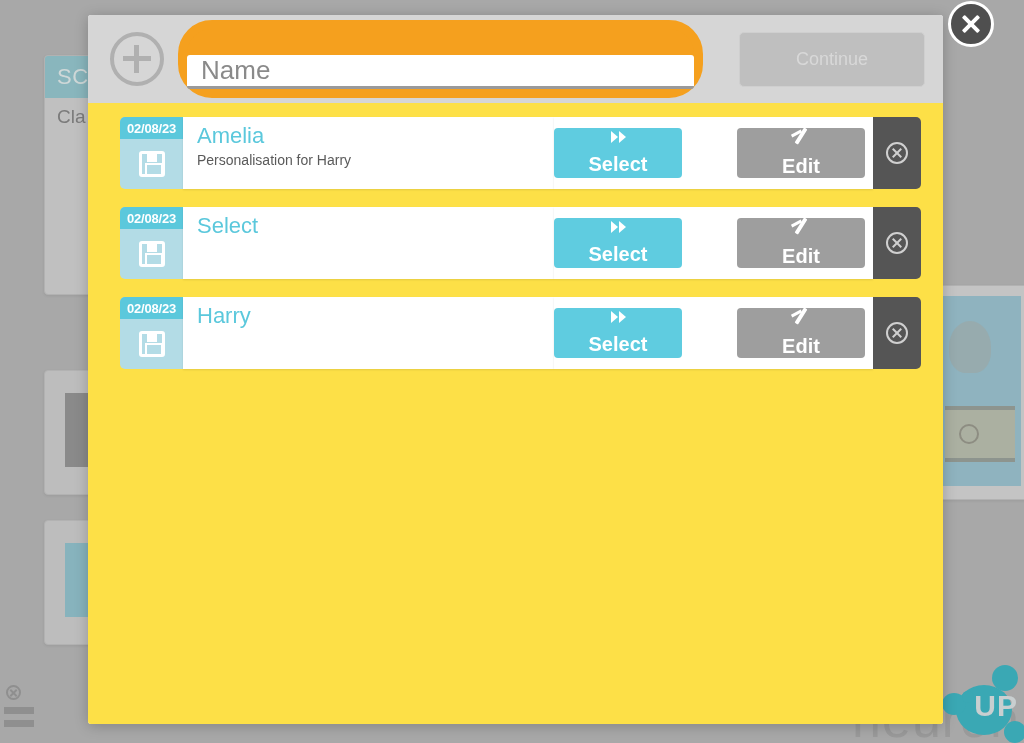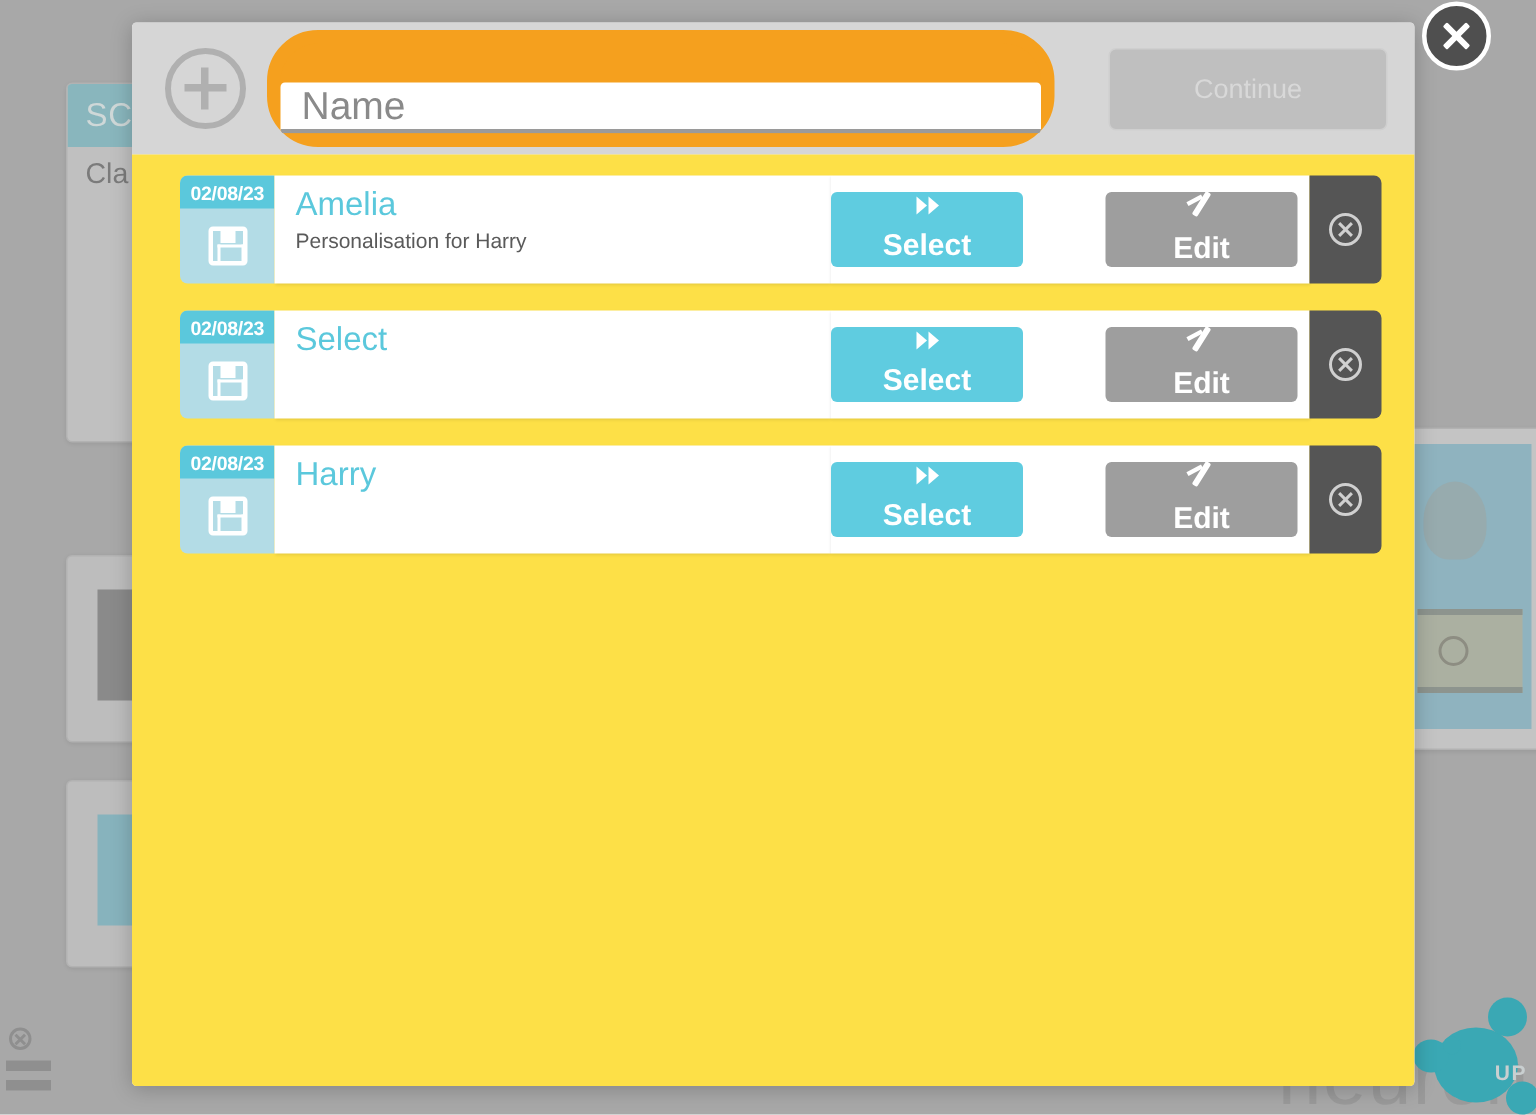--- a/index.html
+++ b/index.html
@@ -79,21 +79,21 @@
   #corner-tools .c-bar { width: 30px; height: 7px; background: #8f8f8f; margin-bottom: 6px; }
 
   
   #brand-logo {
     position: absolute; right: 4px; bottom: -6px;
     color: #9a9a9a; font-size: 52px; letter-spacing: 1px;
     white-space: nowrap; user-select: none;
   }
   #brand-logo .up-mark {
     position: absolute; right: 2px; bottom: 26px;
-    color: #c9cfd0; font-size: 14px; font-weight: bold; z-index: 2;
+    color: #c9cfd0; font-size: 30px; font-weight: bold; z-index: 2;
   }
   #brand-logo .blob {
     position: absolute; background: #3aa8b4; border-radius: 50%;
   }
   #brand-logo .b1 { right: 8px;  bottom: 14px; width: 56px; height: 50px; }
   #brand-logo .b2 { right: 54px; bottom: 34px; width: 24px; height: 22px; }
   #brand-logo .b3 { right: 2px;  bottom: 58px; width: 26px; height: 26px; }
   #brand-logo .b4 { right: -6px; bottom: 6px;  width: 22px; height: 22px; }
   #brand-logo .b5 { right: 46px; bottom: 46px; width: 12px; height: 12px; }
 

